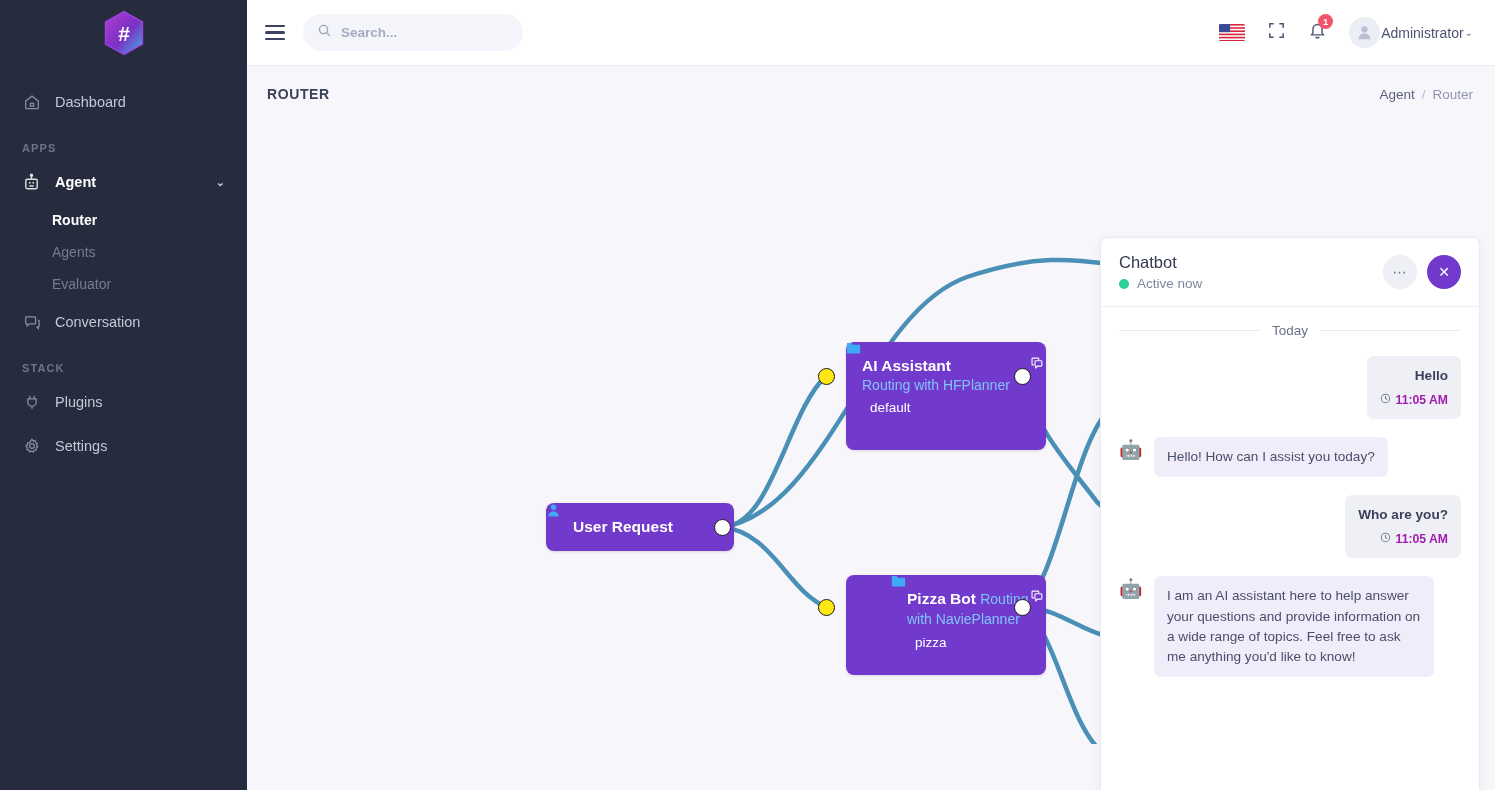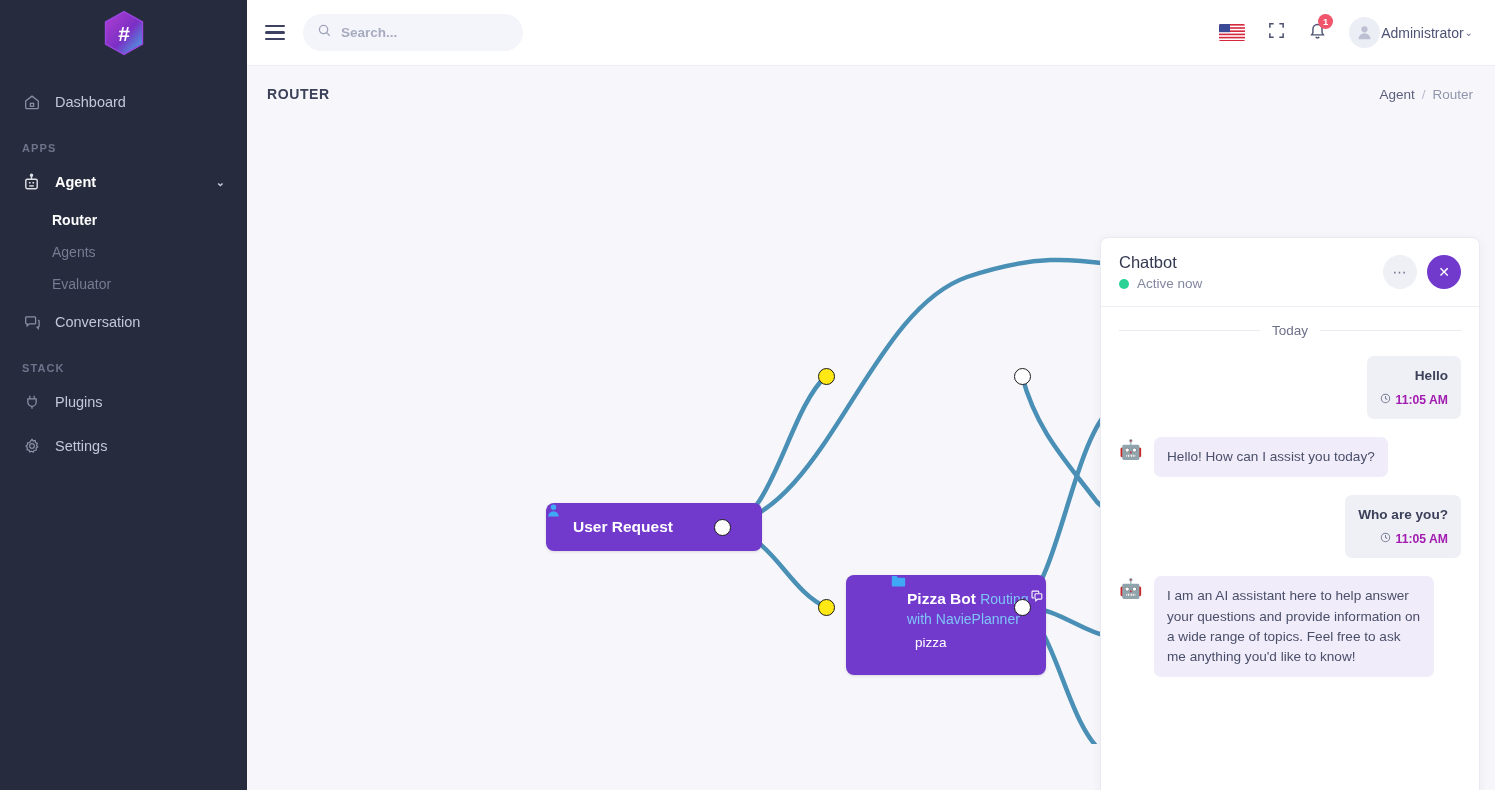--- a/index.html
+++ b/index.html
@@ -358,34 +358,54 @@
               <path d="M 755 495 C 790 470, 805 340, 840 300 C 850 290, 853 286, 859 284"></path>
 
               <path d="M 755 495 C 790 495, 815 520, 840 524 C 850 524, 853 524, 859 524"></path>
 
               <path d="M 755 495 C 790 520, 800 610, 835 640 C 848 646, 852 644, 859 644"></path>
 
               <path d="M 1025 440 C 1045 470, 1053 500, 1055 524"></path>
             </g>
           </svg>
 
-          <div class="node" style="left:279px; top:391px; width:216px; height:48px;">
+          <div class="node" style="left:279px; top:391px; width:188px; height:48px;">
             <div class="nbody" style="padding:0 16px;">
               <div class="simple-row">
                 <span>
                   <svg width="15" height="15" viewBox="0 0 16 16" fill="#3fa9f5">
                     <circle cx="8" cy="4.6" r="2.9"></circle>
                     <path d="M2.4 14.4 A5.6 5.6 0 0 1 13.6 14.4 Z"></path>
                   </svg>
                 </span>
                 <span class="node-title">User Request</span>
               </div>
             </div>
           </div>
 
+          <div class="node" style="left:579px; top:230px; width:200px; height:108px;">
+            <div class="nbody">
+              <div class="node-title">AI Assistant</div>
+              <div class="node-sub-block">Routing with HFPlanner</div>
+              <div class="node-folder">
+                <span>
+                  <svg width="15" height="13" viewBox="0 0 16 14" fill="#3fa9f5">
+                    <path d="M0.8 2.2 A1 1 0 0 1 1.8 1.2 H6 L7.4 3 H14.2 A1 1 0 0 1 15.2 4 V11.4 A1 1 0 0 1 14.2 12.4 H1.8 A1 1 0 0 1 0.8 11.4 Z"></path>
+                  </svg>
+                </span>
+                <span>default</span>
+              </div>
+              <span class="copy-ico">
+                <svg width="14" height="14" viewBox="0 0 16 16" fill="none" stroke="#ffffff" stroke-width="1.3">
+                  <path d="M4.5 10.2 H3.2 A0.9 0.9 0 0 1 2.3 9.3 V3.4 A0.9 0.9 0 0 1 3.2 2.5 H9.1 A0.9 0.9 0 0 1 10 3.4 V4.5"></path>
+                  <path d="M6.6 5.4 H12.6 A0.9 0.9 0 0 1 13.5 6.3 V10.6 A0.9 0.9 0 0 1 12.6 11.5 H9 L6.6 13.4 V11.5 A0.9 0.9 0 0 1 5.7 10.6 V6.3 A0.9 0.9 0 0 1 6.6 5.4 Z"></path>
+                </svg>
+              </span>
+            </div>
+          </div>
 
           <div class="node" style="left:579px; top:463px; width:200px; height:100px;padding-left:45px;">
             <div class="nbody">
               <div class="node-title">
                 <span>Pizza Bot</span>
                 <span class="node-sub">Routing with NaviePlanner</span>
               </div>
               <div class="node-folder">
                 <span>
                   <svg width="15" height="13" viewBox="0 0 16 14" fill="#3fa9f5">

